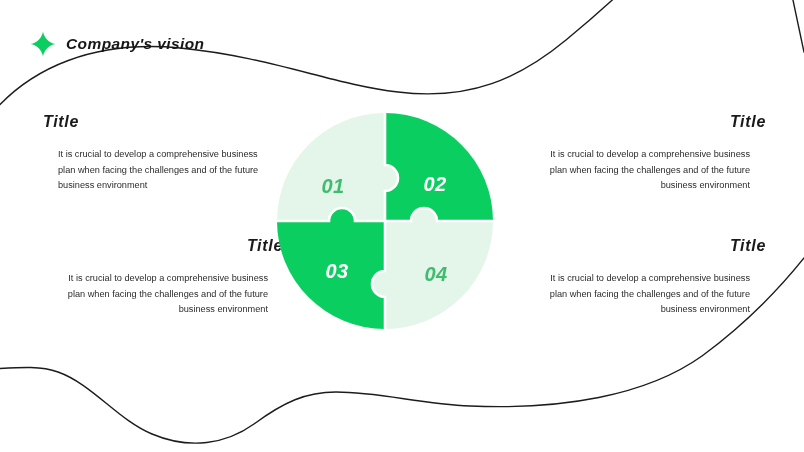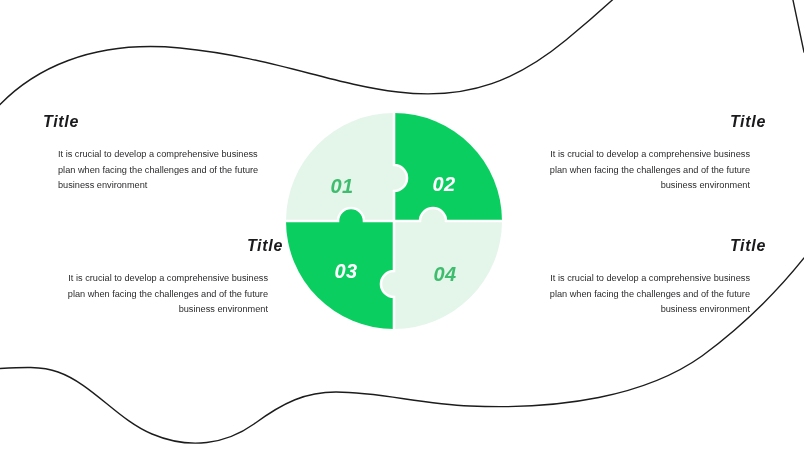--- a/index.html
+++ b/index.html
@@ -81,21 +81,21 @@
   #block-2 { left: 36px;  top: 236px; }
   #block-3 { left: 518px; top: 112px; }
   #block-4 { left: 518px; top: 236px; }
 
   #block-1 .blk-title { margin-left: 1px; }
   #block-2 .blk-title { margin-right: 1px; }
 
   
   #puzzle {
     position: absolute;
-    left: 286px;
+    left: 277px;
     top: 113px;
     width: 216px;
     height: 216px;
   }
   #puzzle svg { display: block; }
   .piece-num {
     font-family: "Liberation Sans", sans-serif;
     font-size: 20px;
     font-weight: bold;
     font-style: italic;
@@ -110,20 +110,27 @@
   <svg id="bg-curves" viewBox="0 0 804 452">
     <path d="M -12 118 C 30 66 96 40 180 48 C 272 57 330 84 398 92
              C 470 101 520 78 566 40 C 600 12 626 -12 648 -34" fill="none" stroke="#1c1c1c" stroke-width="1.4" stroke-linecap="round"></path>
     <path d="M 790 -14 C 796 14 800 34 804 52" fill="none" stroke="#1c1c1c" stroke-width="1.4" stroke-linecap="round"></path>
     <path d="M -10 369 C 24 367 42 366 58 372 C 92 384 118 420 152 434
              C 190 450 226 444 254 424 C 284 402 306 392 336 392
              C 380 392 420 404 470 406 C 560 410 646 396 702 356
              C 748 322 780 288 804 258" fill="none" stroke="#1c1c1c" stroke-width="1.4" stroke-linecap="round"></path>
   </svg>
 
+  <div id="header">
+    <svg class="sparkle" viewBox="0 0 26 26">
+      <path d="M13 0.5 C14.2 7.2 18.8 11.8 25.5 13 C18.8 14.2 14.2 18.8 13 25.5
+               C11.8 18.8 7.2 14.2 0.5 13 C7.2 11.8 11.8 7.2 13 0.5 Z" fill="#0ace5f"></path>
+    </svg>
+    <span class="headline">Company's vision</span>
+  </div>
 
   <div class="block align-left" id="block-1">
     <div class="blk-title">Title</div>
     <div class="blk-body">It is crucial to develop a comprehensive business plan when facing the challenges and of the future business environment</div>
   </div>
 
   <div class="block align-right" id="block-2">
     <div class="blk-title">Title</div>
     <div class="blk-body">It is crucial to develop a comprehensive business plan when facing the challenges and of the future business environment</div>
   </div>

